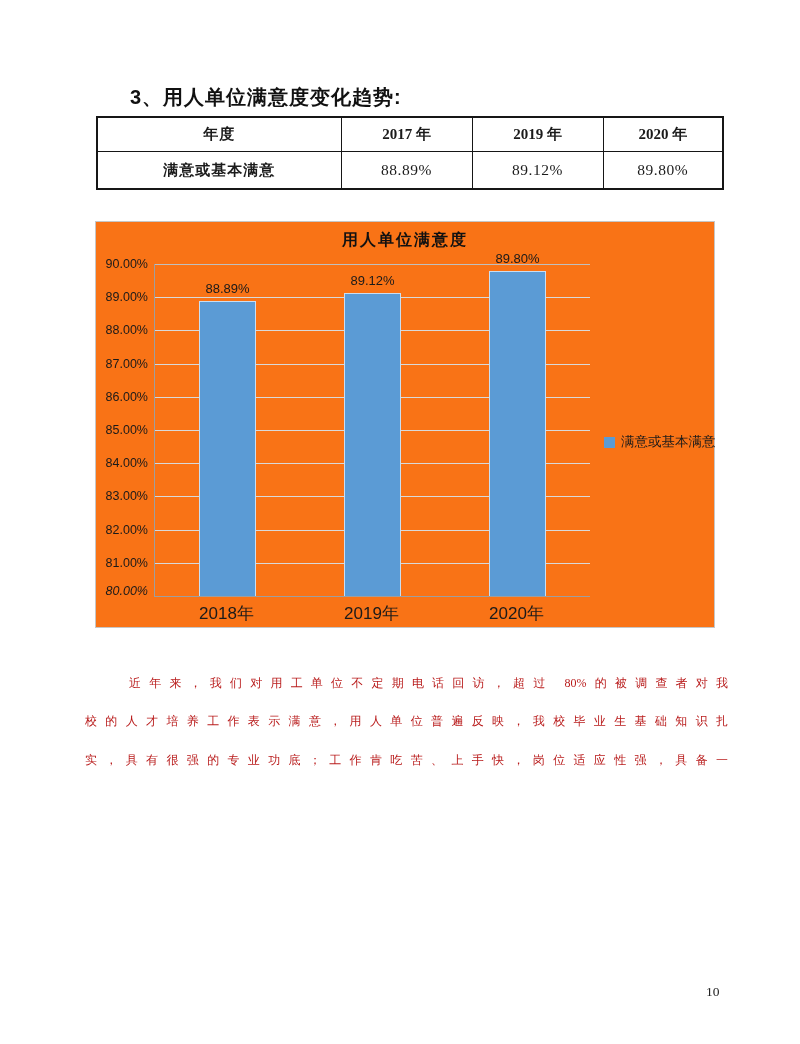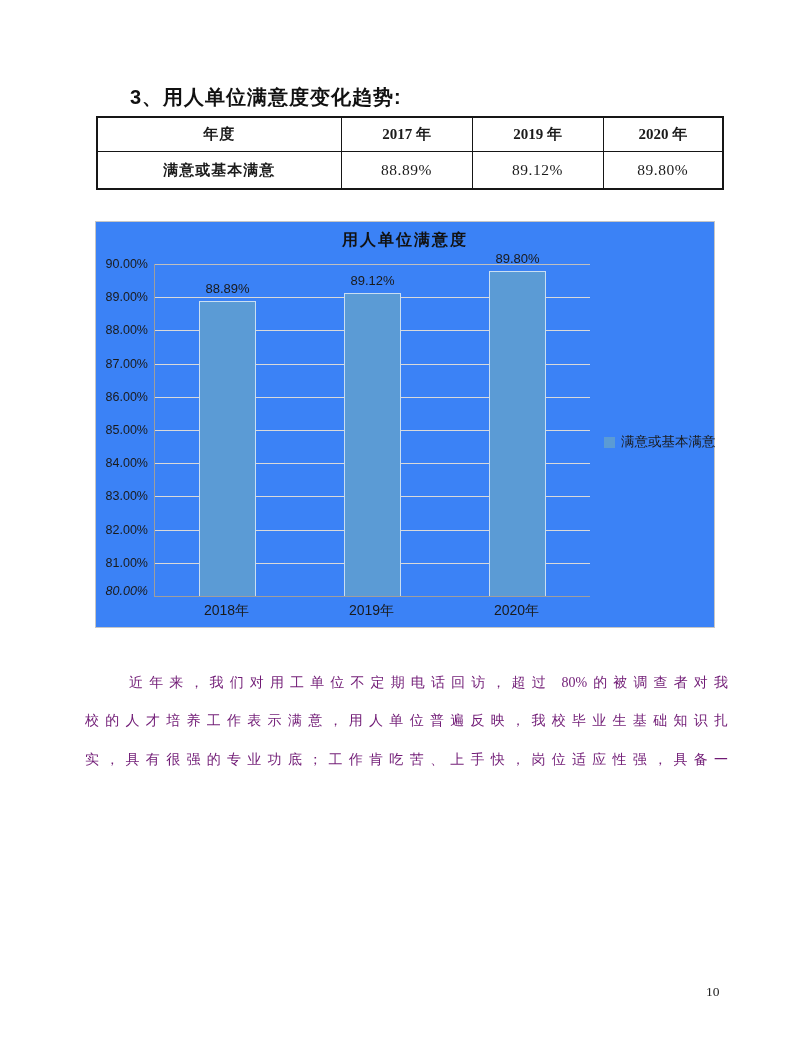--- a/index.html
+++ b/index.html
@@ -46,21 +46,21 @@
   .doc-table td.cn { font-weight: bold; letter-spacing: 1px; text-align: center; }
   .doc-table td.num { font-size: 15.5px; letter-spacing: 0.5px; }
   
   .chart-frame {
     position: absolute;
     left: 95px;
     top: 221px;
     width: 620px;
     height: 407px;
     border: 1px solid #c6c6c6;
-    background: #3b82f6;
+    background: #f97316;
     box-sizing: border-box;
   }
   .chart-title {
     position: absolute;
     left: 0; top: 8px;
     width: 100%;
     text-align: center;
     font-family: "Liberation Sans", sans-serif;
     font-weight: bold;
     font-size: 16px;
@@ -119,21 +119,21 @@
     position: absolute;
     left: 58px; top: 380px;
     width: 435px; height: 20px;
   }
   .xtick {
     position: absolute;
     top: 0;
     width: 100px;
     text-align: center;
     font-family: "Liberation Sans", sans-serif;
-    font-size: 14px;
+    font-size: 17px;
     color: #1a1a1a;
     white-space: nowrap;
   }
   .legend {
     position: absolute;
     left: 508px;
     top: 211px;
     display: flex;
     align-items: center;
     gap: 6px;
@@ -142,22 +142,22 @@
     color: #1a1a1a;
     white-space: nowrap;
   }
   .legend-swatch { width: 11px; height: 11px; }
   
   .paragraph {
     position: absolute;
     left: 85px;
     top: 664px;
     width: 643px;
-    font-size: 14px;
-    color: #701a75;
+    font-size: 12px;
+    color: #b91c1c;
   }
   .para-line {
     line-height: 38.4px;
     height: 38.4px;
     text-align: justify;
     text-align-last: justify;
     white-space: nowrap0; 
   }
   .para-line.first { text-indent: 44px; }
   .para-line.last { text-align-last: left; }

